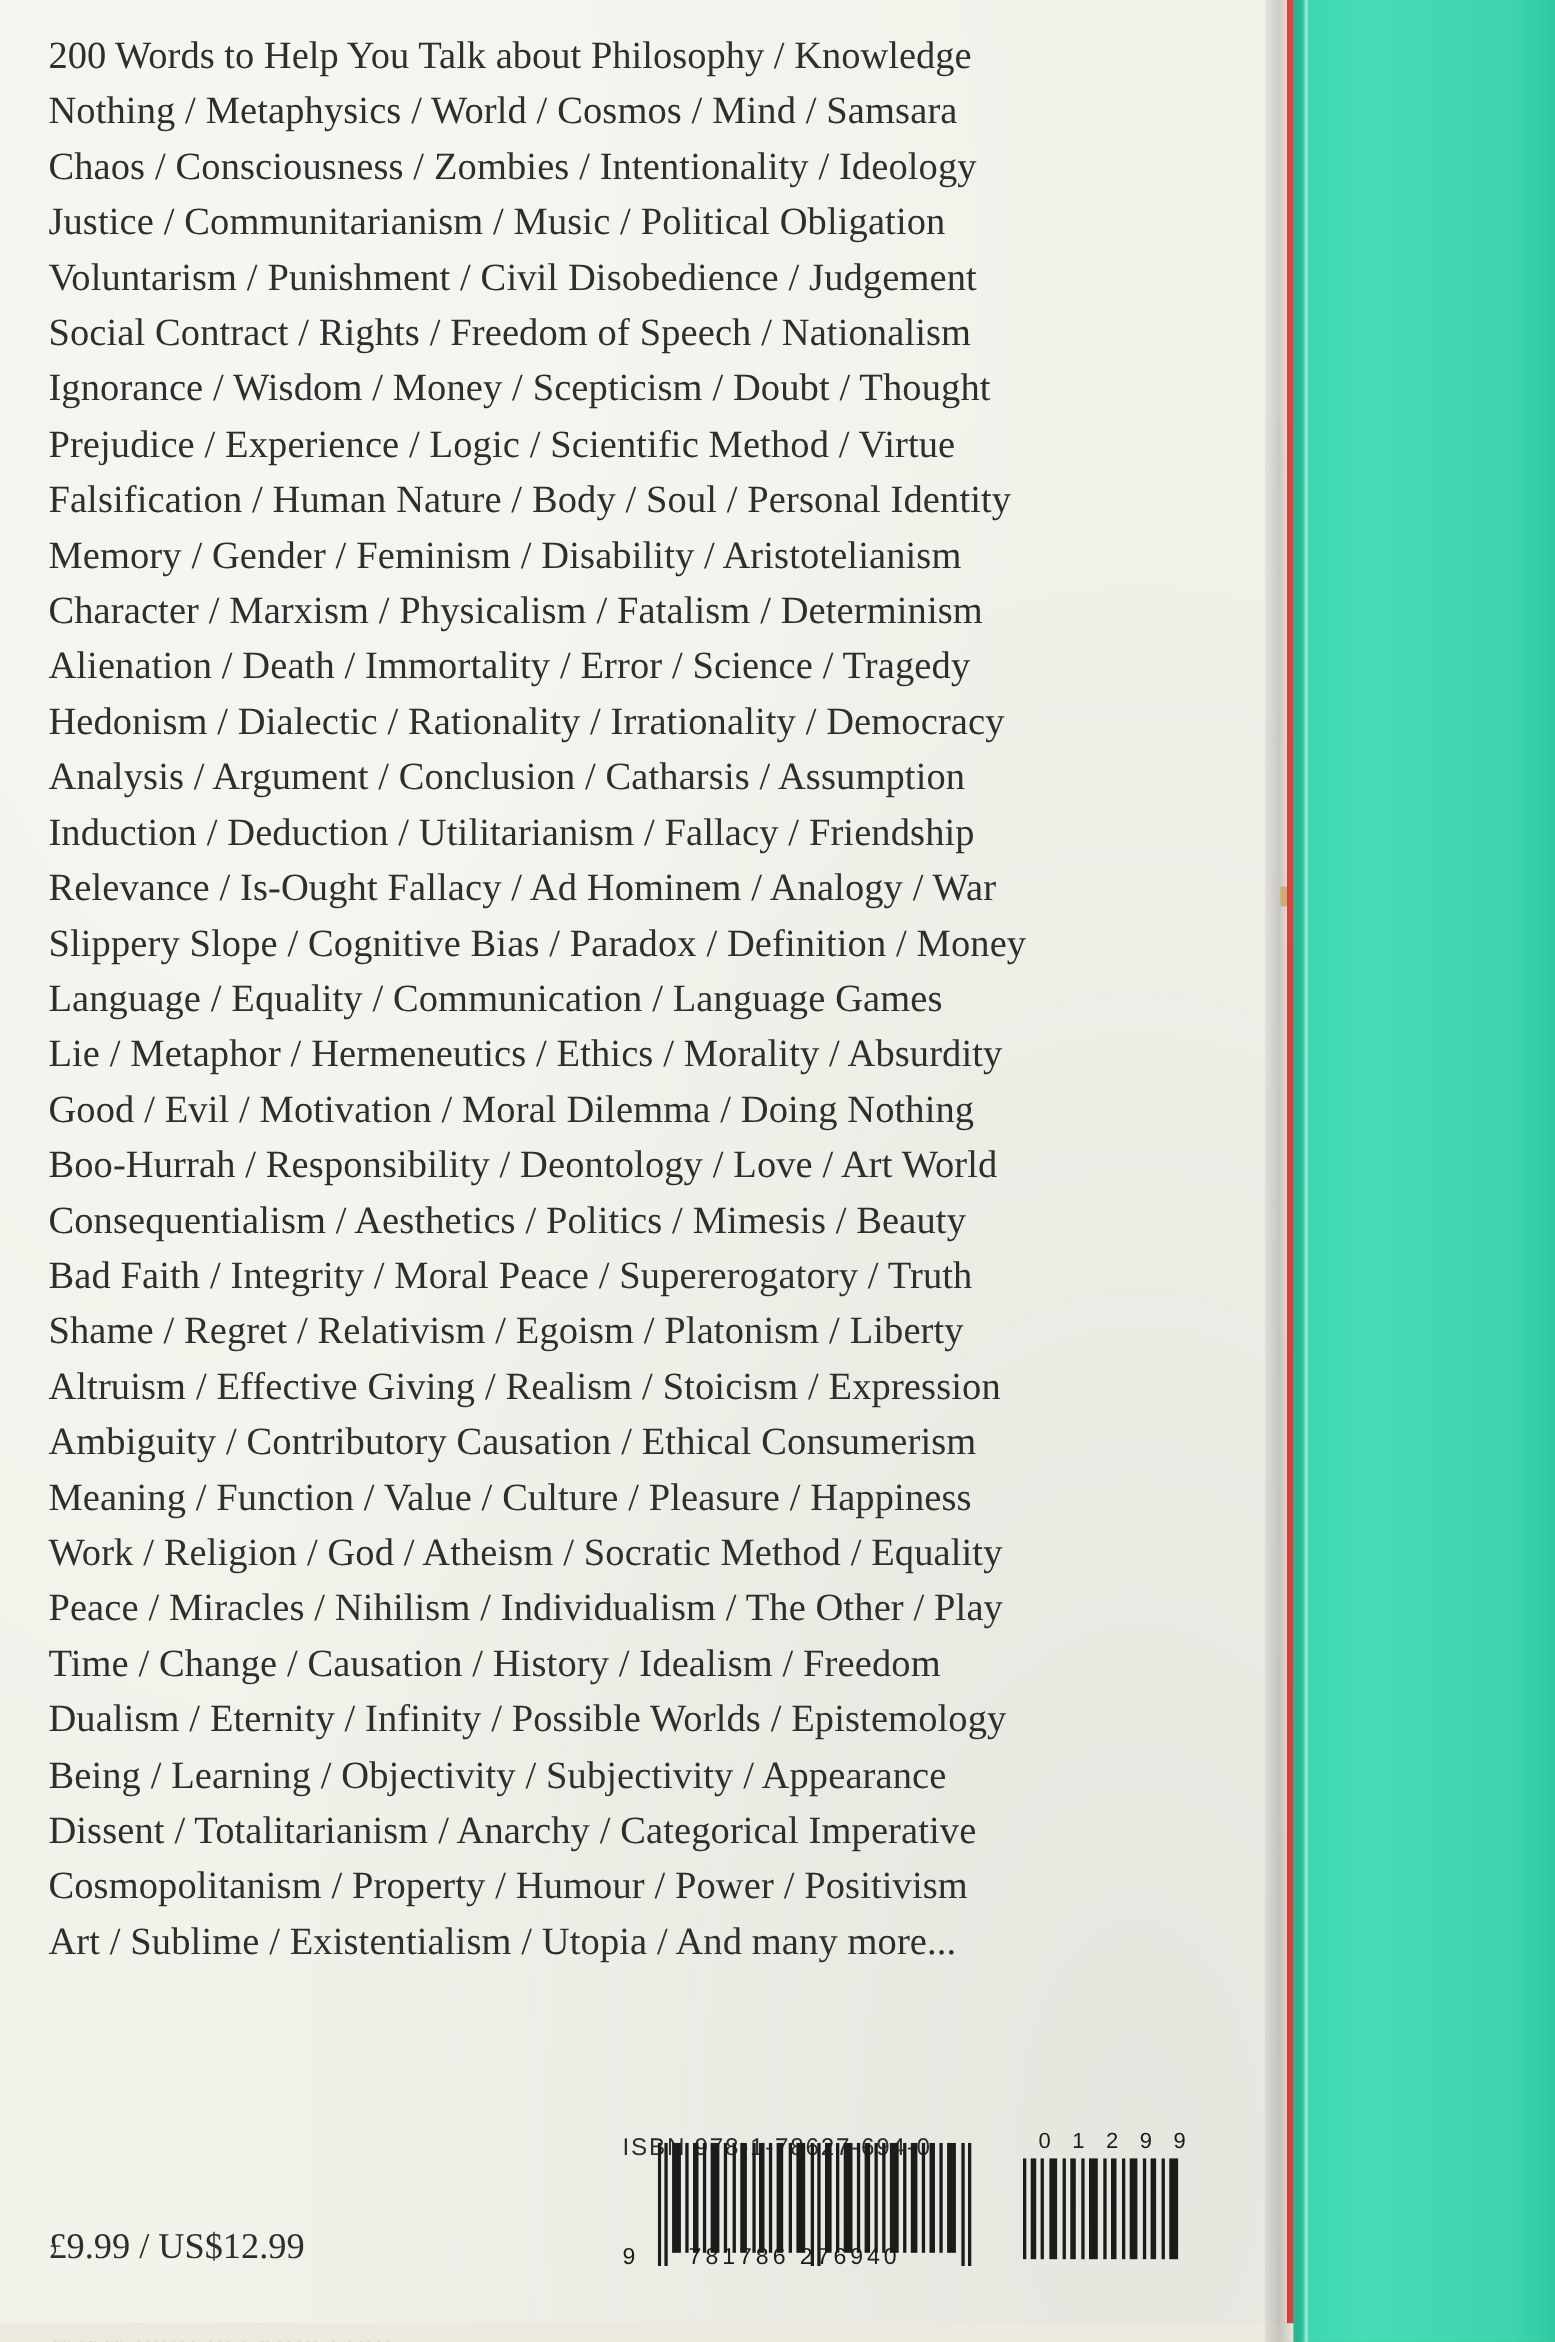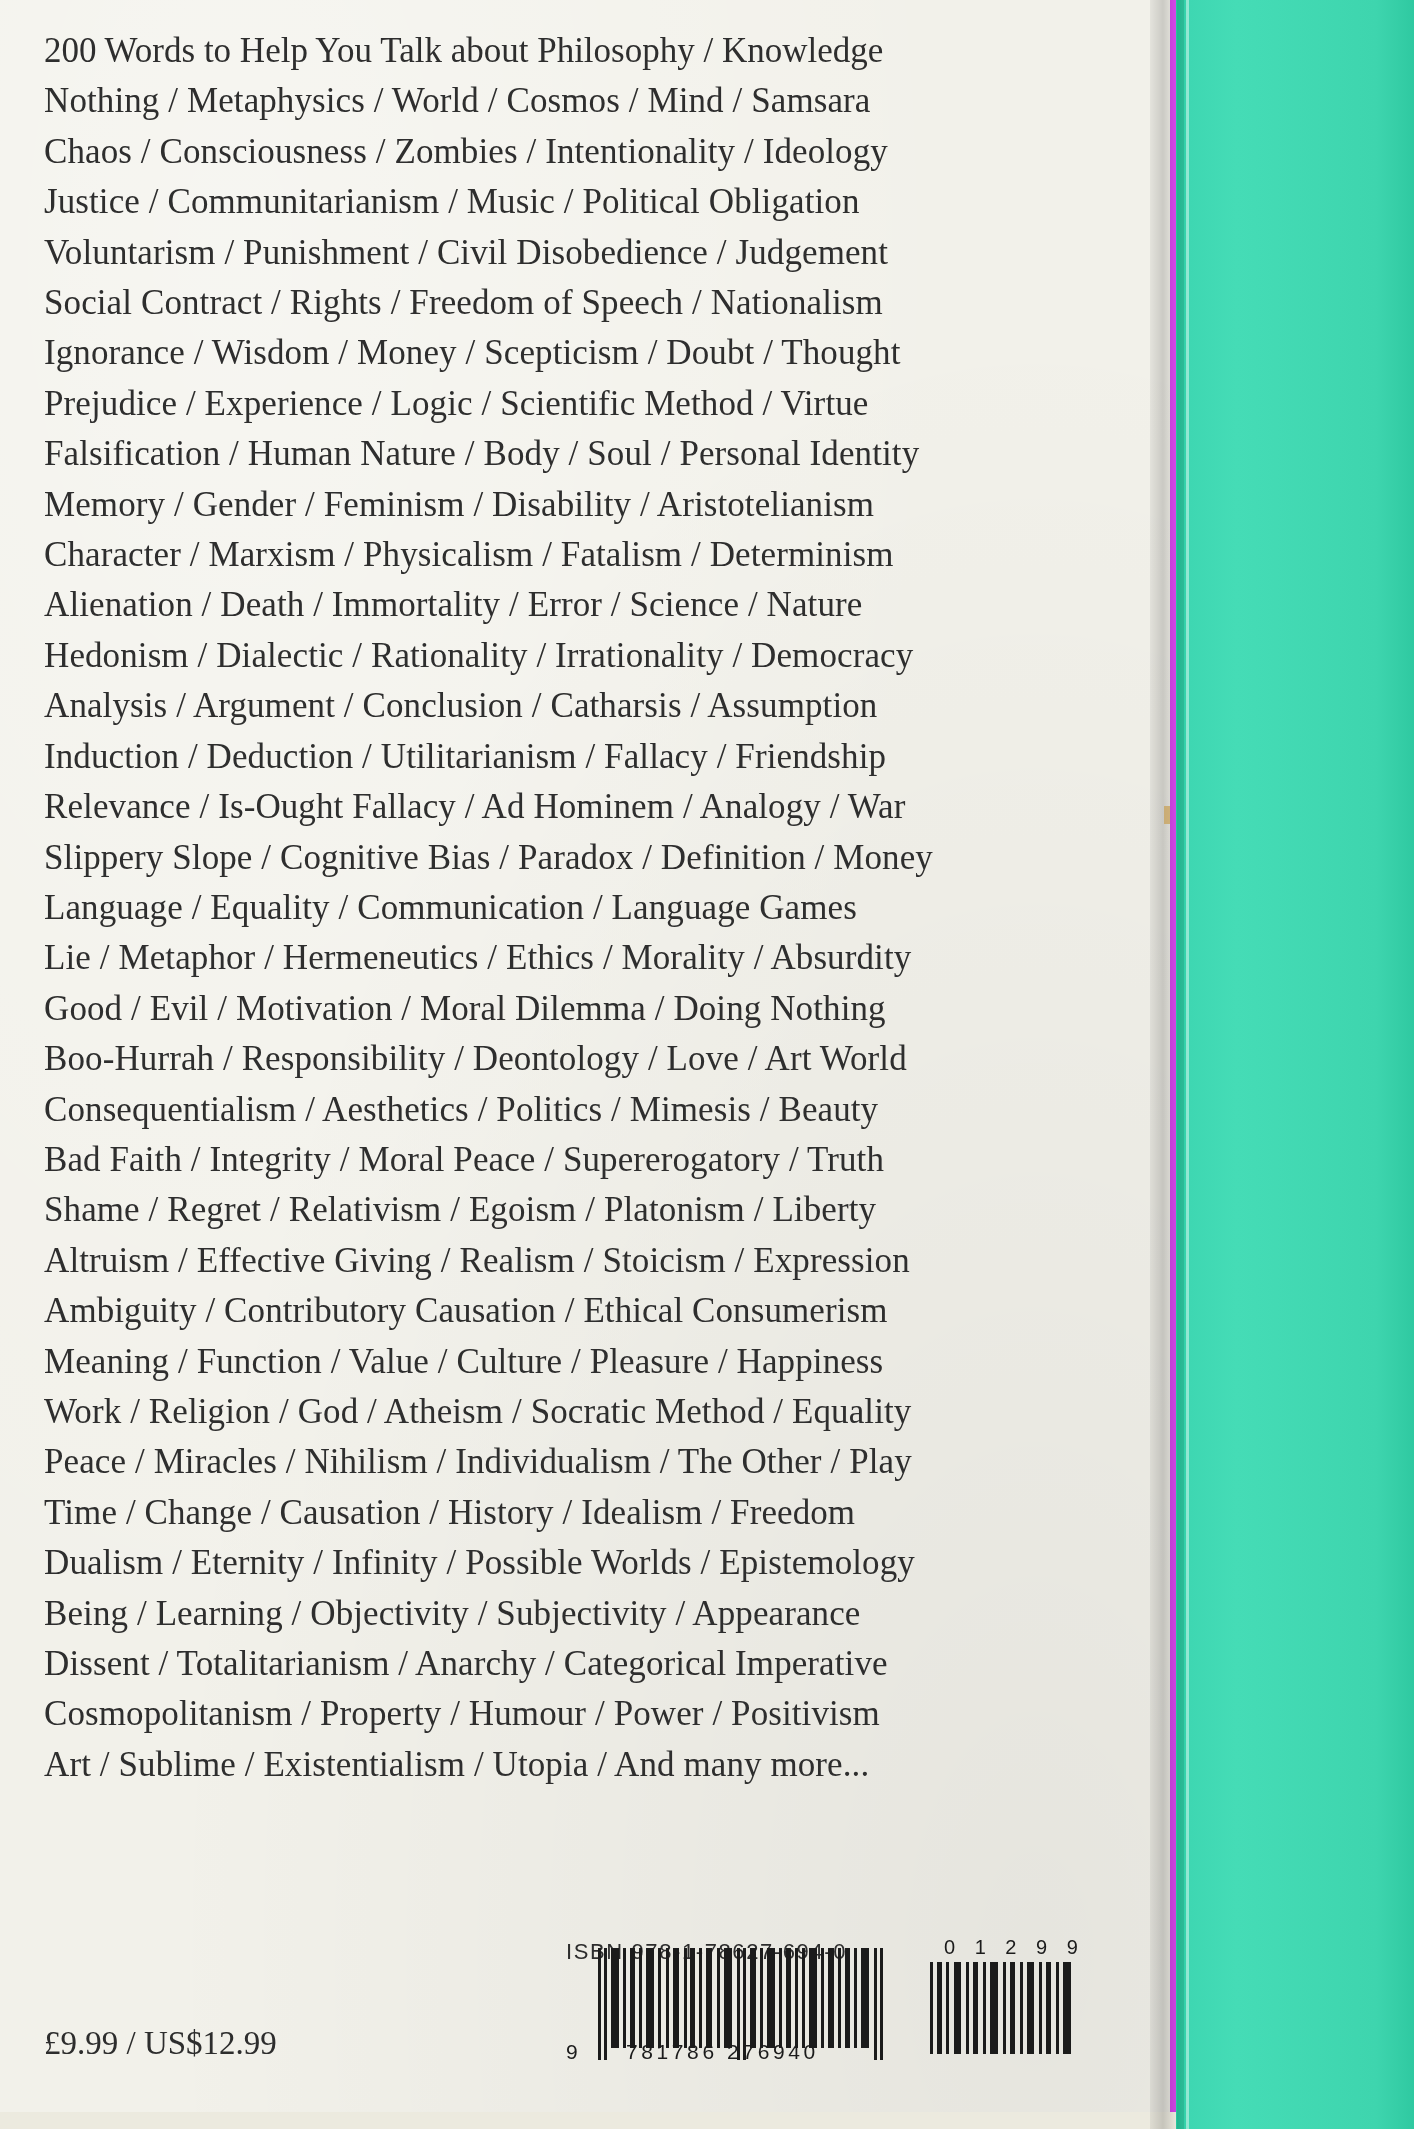--- a/index.html
+++ b/index.html
@@ -14,21 +14,21 @@
     overflow: hidden;
     font-family: "Liberation Sans", sans-serif;
   }
 
   
   .cover {
     position: absolute;
     left: 0; top: 0;
     width: 1414px;
     height: 2129px;
-    background: #d946ef;
+    background: #ef4444;
   }
 
   
   .back-panel {
     position: absolute;
     left: 0; top: 0;
     width: 1170px;
     height: 2129px;
     background: #f2f1ea;
   }
@@ -188,21 +188,21 @@
     <div class="line">Nothing / Metaphysics / World / Cosmos / Mind / Samsara</div>
     <div class="line">Chaos / Consciousness / Zombies / Intentionality / Ideology</div>
     <div class="line">Justice / Communitarianism / Music / Political Obligation</div>
     <div class="line">Voluntarism / Punishment / Civil Disobedience / Judgement</div>
     <div class="line">Social Contract / Rights / Freedom of Speech / Nationalism</div>
     <div class="line">Ignorance / Wisdom / Money / Scepticism / Doubt / Thought</div>
     <div class="line">Prejudice / Experience / Logic / Scientific Method / Virtue</div>
     <div class="line">Falsification / Human Nature / Body / Soul / Personal Identity</div>
     <div class="line">Memory / Gender / Feminism / Disability / Aristotelianism</div>
     <div class="line">Character / Marxism / Physicalism / Fatalism / Determinism</div>
-    <div class="line">Alienation / Death / Immortality / Error / Science / Nature</div>
+    <div class="line">Alienation / Death / Immortality / Error / Science / Tragedy</div>
     <div class="line">Hedonism / Dialectic / Rationality / Irrationality / Democracy</div>
     <div class="line">Analysis / Argument / Conclusion / Catharsis / Assumption</div>
     <div class="line">Induction / Deduction / Utilitarianism / Fallacy / Friendship</div>
     <div class="line">Relevance / Is-Ought Fallacy / Ad Hominem / Analogy / War</div>
     <div class="line">Slippery Slope / Cognitive Bias / Paradox / Definition / Money</div>
     <div class="line">Language / Equality / Communication / Language Games</div>
     <div class="line">Lie / Metaphor / Hermeneutics / Ethics / Morality / Absurdity</div>
     <div class="line">Good / Evil / Motivation / Moral Dilemma / Doing Nothing</div>
     <div class="line">Boo-Hurrah / Responsibility / Deontology / Love / Art World</div>
     <div class="line">Consequentialism / Aesthetics / Politics / Mimesis / Beauty</div>

